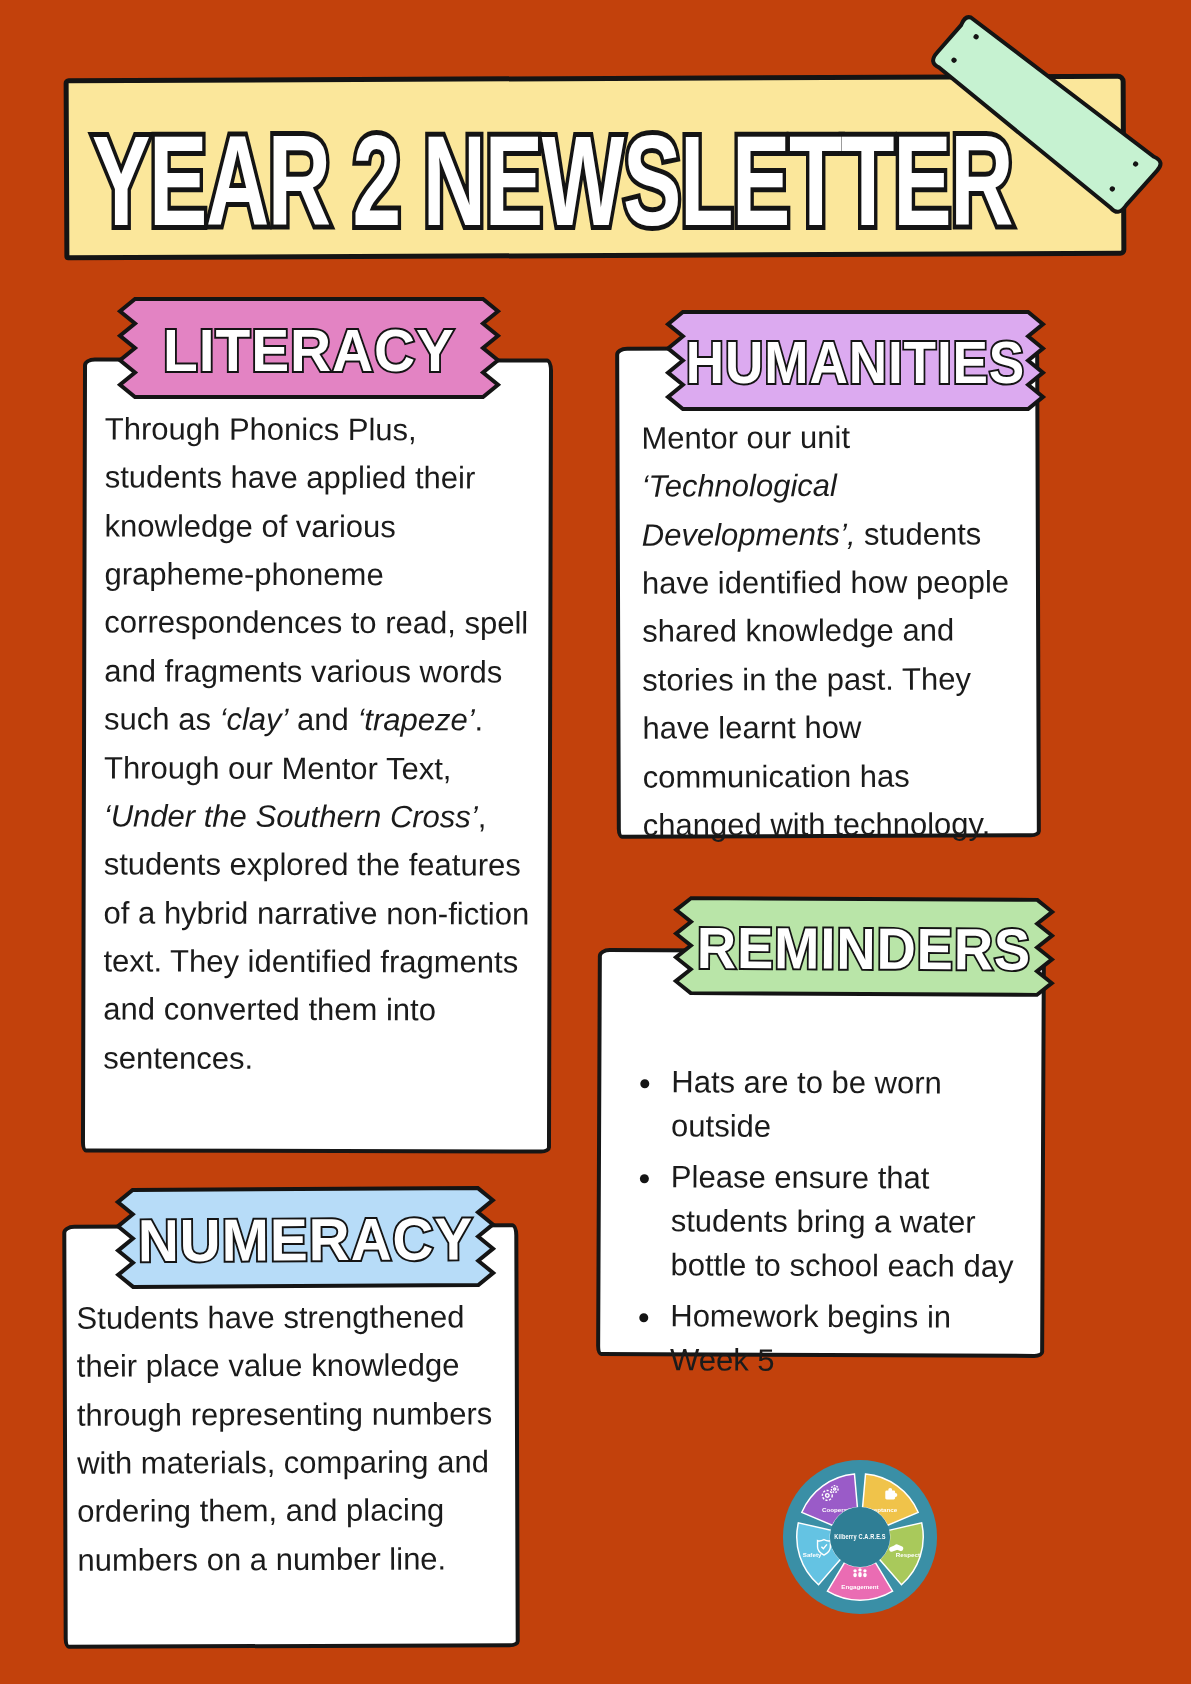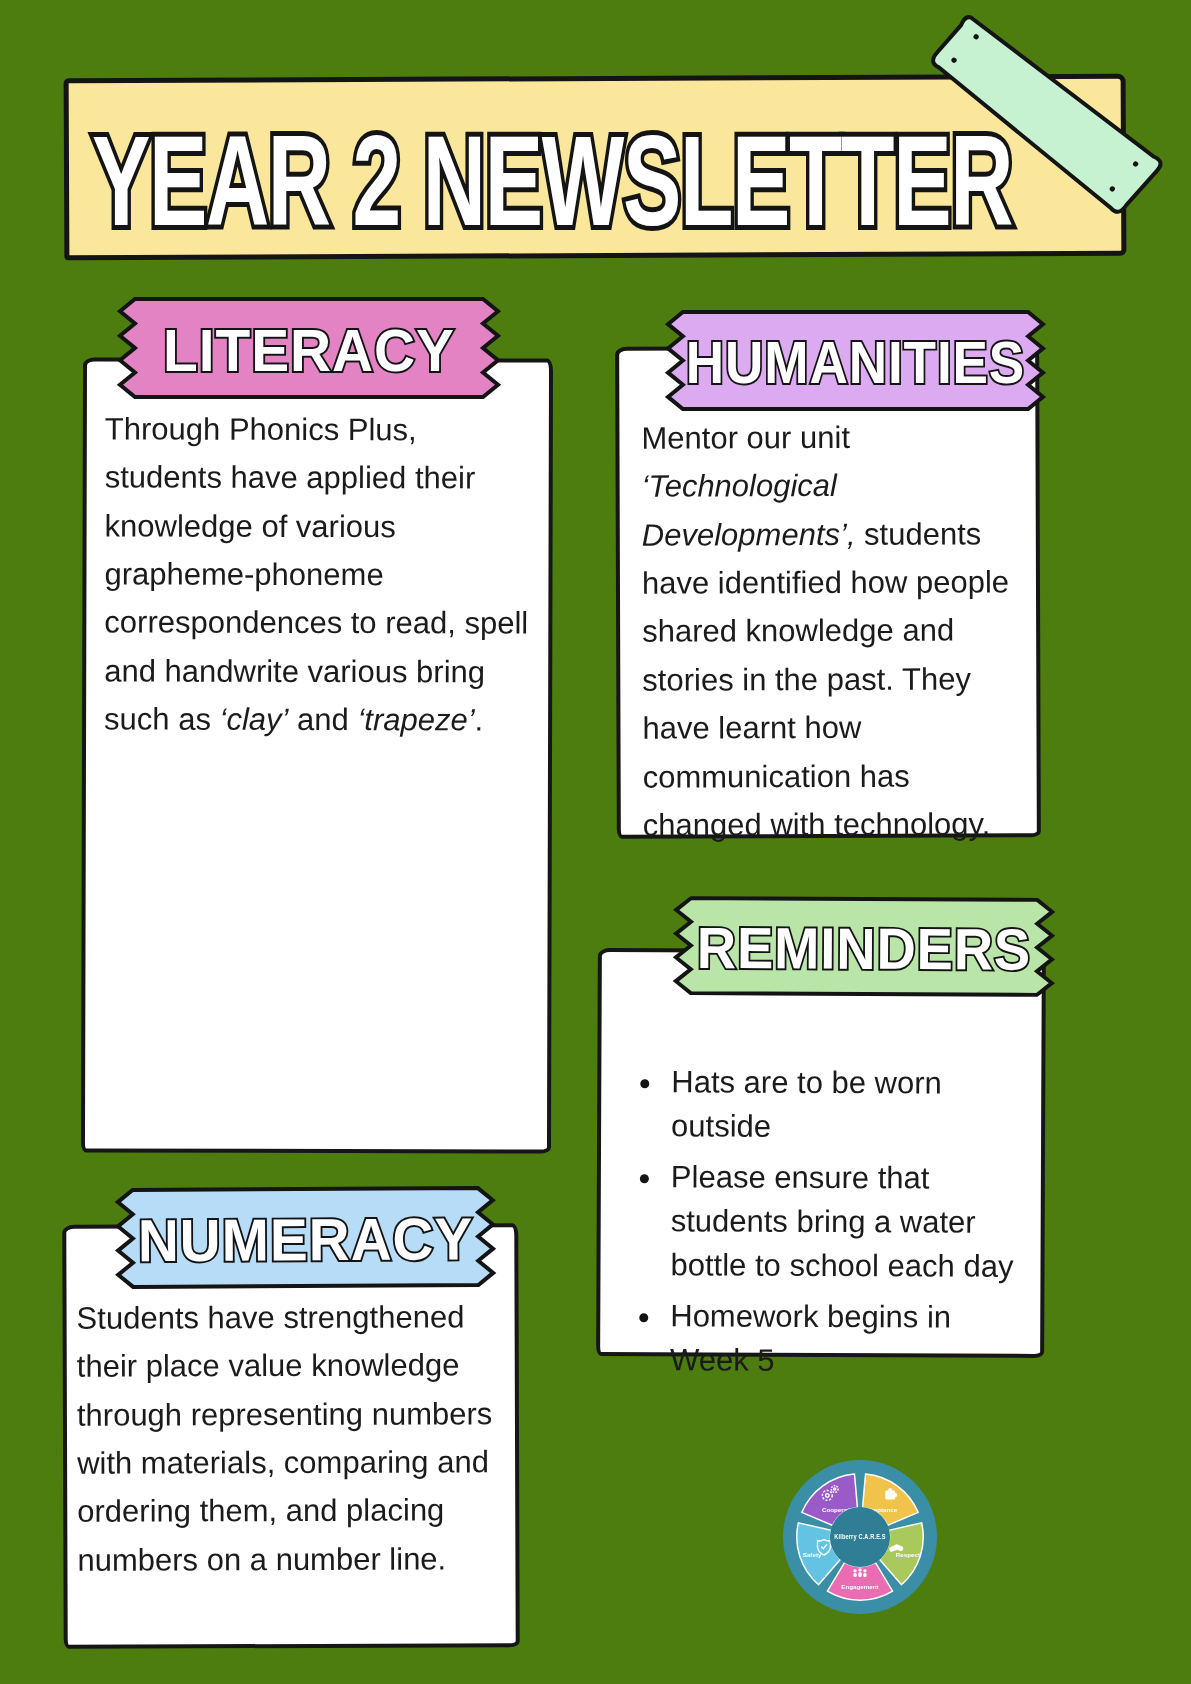--- a/index.html
+++ b/index.html
@@ -1,16 +1,16 @@
 <!DOCTYPE html>
 <html><head>
 <meta charset="utf-8">
 <style>
   html,body{margin:0;padding:0;background:#ffffff;}
-  #page{position:relative;width:1191px;height:1684px;background:#4d7c0f;overflow:hidden;
+  #page{position:relative;width:1191px;height:1684px;background:#c2410c;overflow:hidden;
         font-family:"Liberation Sans",sans-serif;color:#1b1b1b;}
 
   
   .banner{position:absolute;left:64px;top:76px;width:1052px;height:172px;
           border:5px solid #141414;border-radius:5px 8px 6px 4px;
           transform:rotate(-0.25deg);z-index:1;}
   .title-svg{position:absolute;left:64px;top:76px;width:1062px;height:182px;z-index:3;}
   .title-svg text{font-family:"Liberation Sans",sans-serif;font-weight:bold;
           fill:#ffffff;stroke:#141414;stroke-width:10px;paint-order:stroke;letter-spacing:-2px;}
   .washi{position:absolute;left:920px;top:72px;width:252px;height:82px;
@@ -64,21 +64,22 @@
     <circle cx="228" cy="26" r="2.6" fill="#141414"></circle>
     <circle cx="225" cy="60" r="2.6" fill="#141414"></circle>
   </svg>
 
   <svg class="title-svg" viewBox="0 0 1062 182">
     <text x="488" y="149" text-anchor="middle" font-size="128" textLength="920" lengthAdjust="spacingAndGlyphs">YEAR 2 NEWSLETTER</text>
   </svg>
 
   <section class="box box-literacy">
     <div class="body-text">
-        <p><span>Through Phonics Plus, students have applied their knowledge of various grapheme-phoneme correspondences to read, spell and handwrite various bring such as </span><span class="it">‘clay’</span><span> and </span><span class="it">‘trapeze’</span><span>.</span></p>
+        <p><span>Through Phonics Plus, students have applied their knowledge of various grapheme-phoneme correspondences to read, spell and fragments various words such as </span><span class="it">‘clay’</span><span> and </span><span class="it">‘trapeze’</span><span>.</span></p>
+        <p><span>Through our Mentor Text, </span><span class="it">‘Under the Southern Cross’</span><span>, students explored the features of a hybrid narrative non-fiction text. They identified fragments and converted them into sentences.</span></p>
       </div>
   </section>
   <svg class="tape tape-literacy" width="378" height="98" viewBox="0 0 378 98">
     <path d="M15,0 H363 L378,12.25 L363,24.5 L378,36.75 L363,49 L378,61.25 L363,73.5 L378,85.75 L363,98 H15 L0,85.75 L15,73.5 L0,61.25 L15,49 L0,36.75 L15,24.5 L0,12.25 Z" fill="#e383c3"></path>
     <text x="189" y="72" text-anchor="middle" textLength="292" lengthAdjust="spacingAndGlyphs">LITERACY</text>
   </svg>
 
   <section class="box box-humanities">
     <div class="body-text">
         <p><span>Mentor our unit </span><span class="it">‘Technological Developments’,</span><span> students have  identified how people shared knowledge and stories in the past. They have learnt how communication has changed with technology.</span></p>

